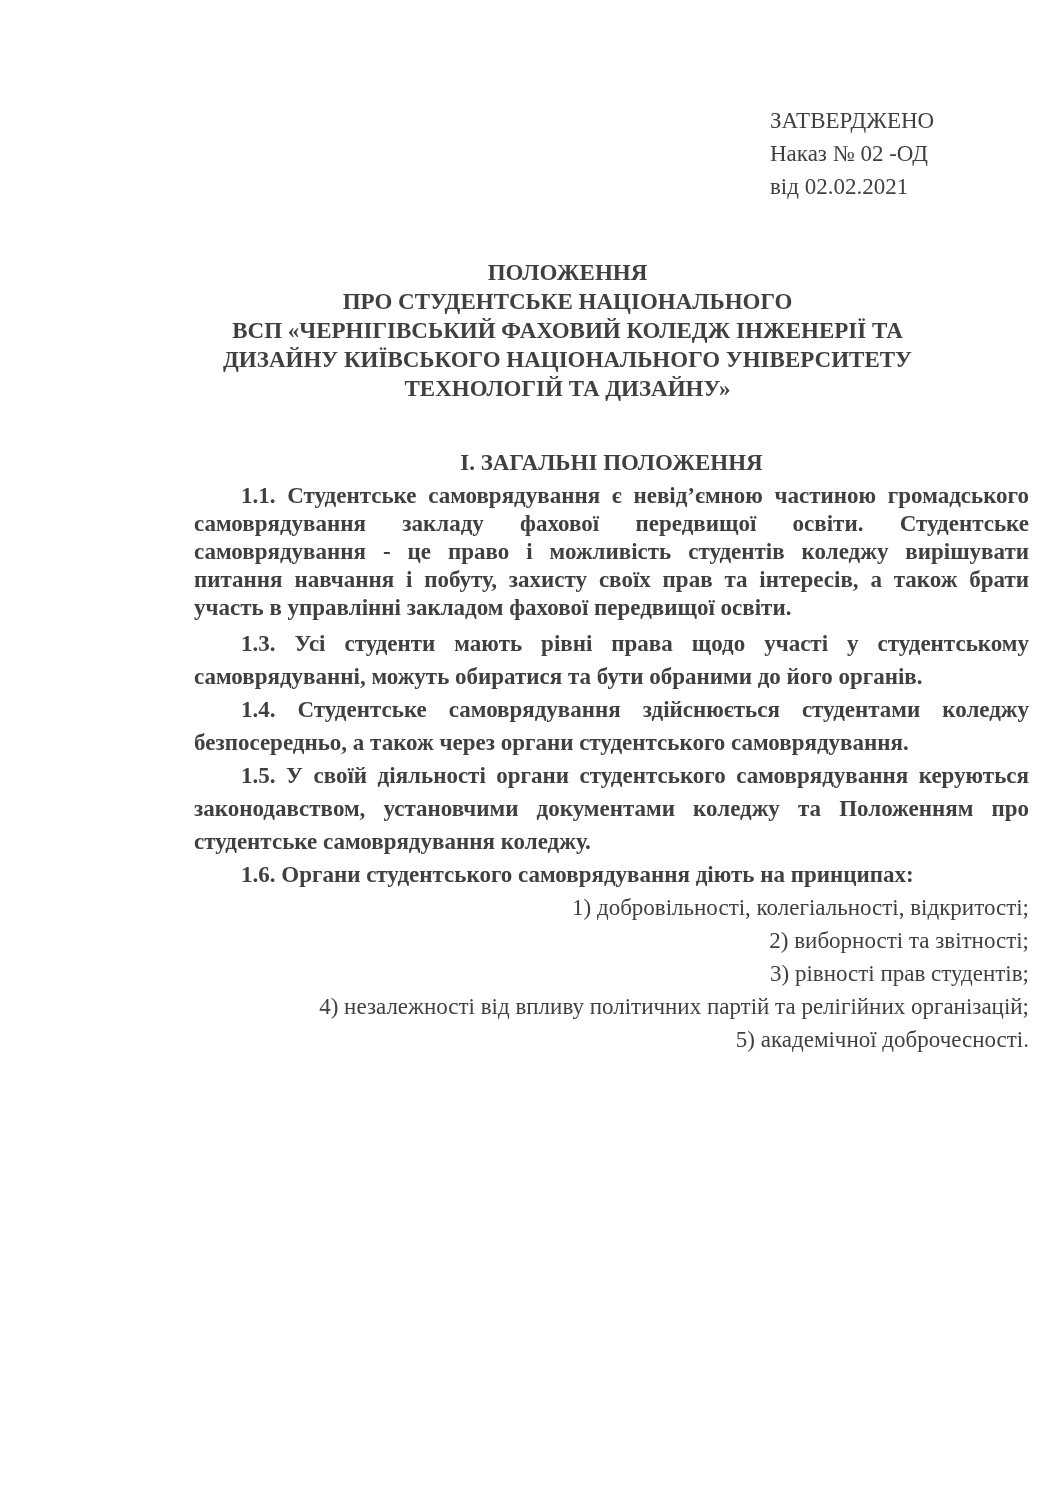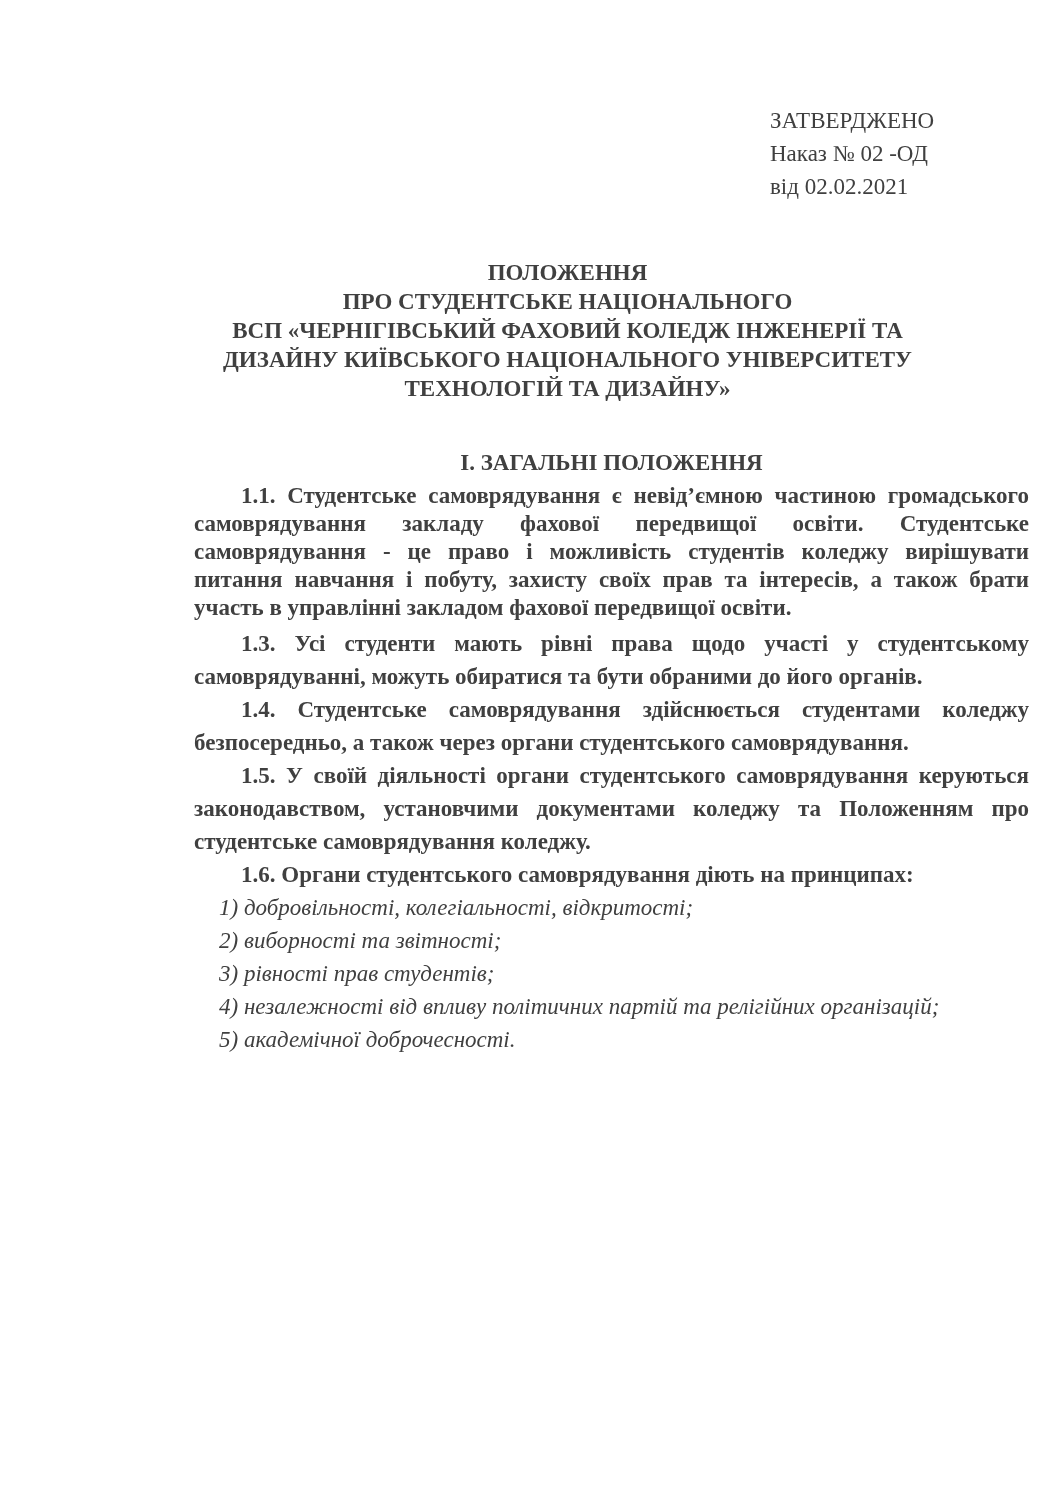--- a/index.html
+++ b/index.html
@@ -60,22 +60,21 @@
   .content p.tight {
     line-height: 28px;
     margin-bottom: 5px;
   }
   .principles {
     margin: 0;
   }
   .principle-item {
     padding-left: 25px;
     line-height: 33px;
-    text-align: left;
-    font-style: italic;
+    text-align: right;
   }
 </style>
 </head>
 <body>
 
 <div class="page">
 
   <div class="approval-block">
     <div>ЗАТВЕРДЖЕНО</div>
     <div>Наказ № 02 -ОД</div>

